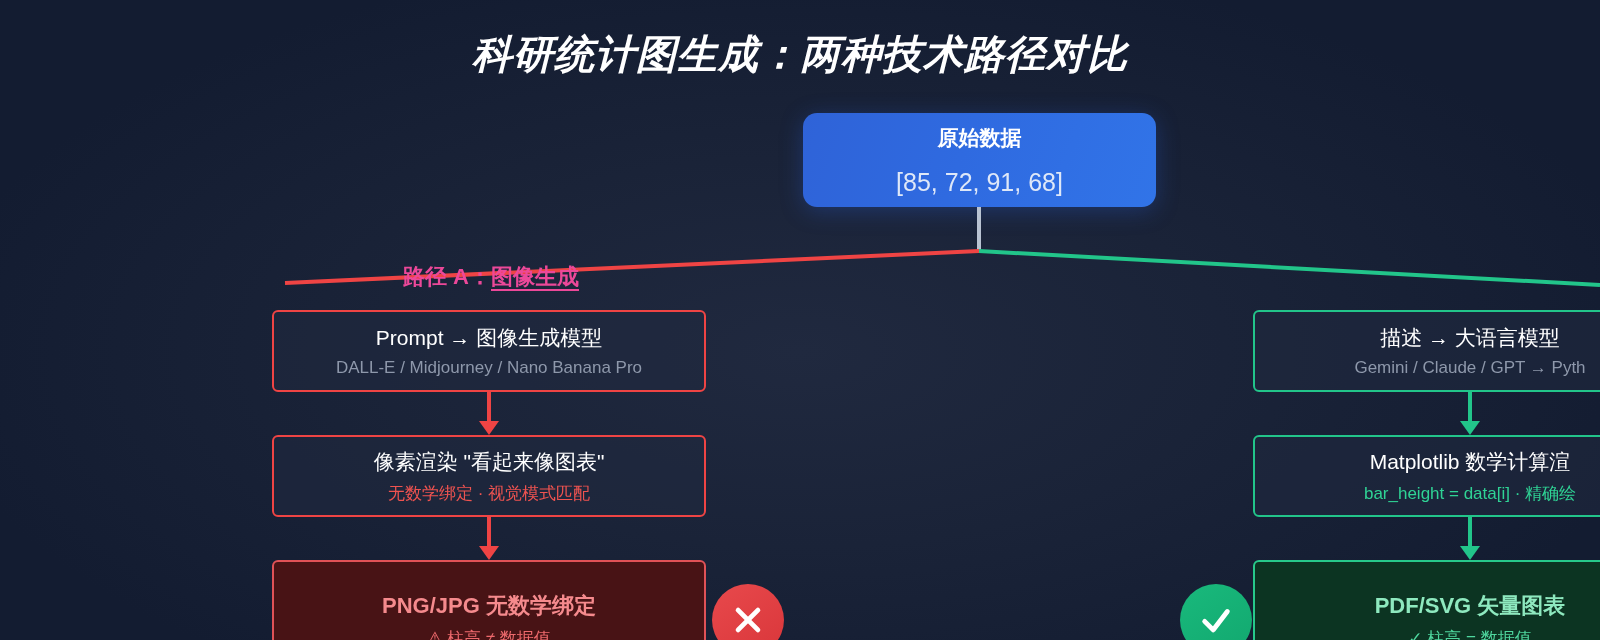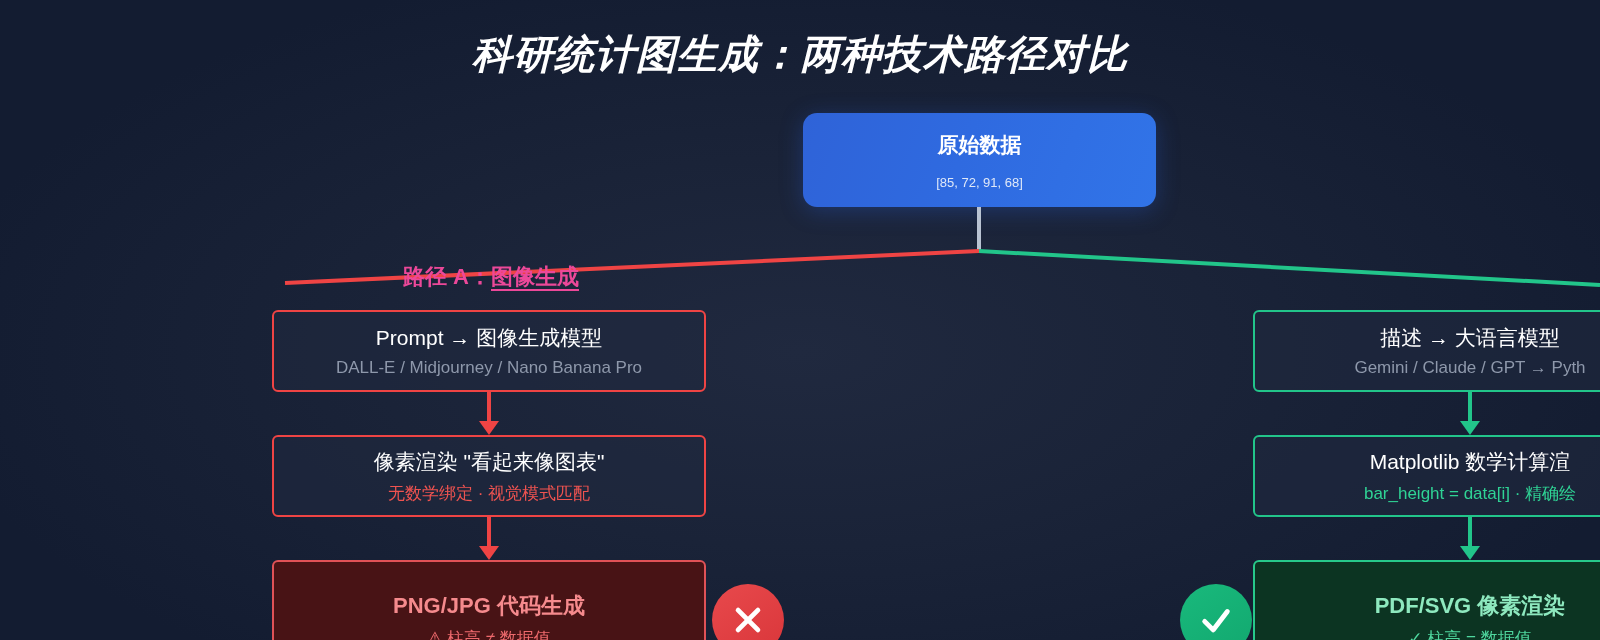--- a/index.html
+++ b/index.html
@@ -28,21 +28,21 @@
   
   .root-node {
     position:absolute; left:803px; top:113px; width:353px; height:94px;
     border-radius:14px;
     background:linear-gradient(110deg,#2f63d8 0%,#2f6ae0 45%,#3174e8 100%);
     display:flex; flex-direction:column; align-items:center; justify-content:center;
     gap:16px;
     box-shadow:0 4px 22px rgba(40,90,200,.35);
   }
   .root-title { font-size:21px; font-weight:bold; color:#ffffff; }
-  .root-sub { font-size:13px; color:#dfe8f8; }
+  .root-sub { font-size:25px; color:#dfe8f8; }
 
   
   .stem {
     position:absolute; left:977px; top:207px; width:4px; height:44px;
     background:#b9c3d2;
   }
   svg.links { position:absolute; left:0; top:0; width:1600px; height:640px; pointer-events:none; }
 
   .path-label {
     position:absolute; font-size:22px; font-weight:bold; white-space:nowrap;
@@ -148,21 +148,21 @@
     <div class="t">像素渲染 "看起来像图表"</div>
     <div class="s sub-red">无数学绑定 · 视觉模式匹配</div>
   </div>
 
   <div class="arrow red" id="arrA2">
     <div class="shaft"></div>
       <div class="head"></div>
   </div>
 
   <div class="card redfill" id="a3">
-    <div class="t">PNG/JPG 代码生成</div>
+    <div class="t">PNG/JPG 无数学绑定</div>
     <div class="s">⚠ 柱高 ≠ 数据值</div>
   </div>
 
   <div class="card greenline" id="b1">
     <div class="t">描述 → 大语言模型</div>
     <div class="s sub-muted">Gemini / Claude / GPT → Pyth</div>
   </div>
 
   <div class="arrow green" id="arrB1">
     <div class="shaft"></div>
@@ -173,21 +173,21 @@
     <div class="t">Matplotlib 数学计算渲</div>
     <div class="s sub-green">bar_height = data[i] · 精确绘</div>
   </div>
 
   <div class="arrow green" id="arrB2">
     <div class="shaft"></div>
       <div class="head"></div>
   </div>
 
   <div class="card greenfill" id="b3">
-    <div class="t">PDF/SVG 像素渲染</div>
+    <div class="t">PDF/SVG 矢量图表</div>
     <div class="s">✓ 柱高 = 数据值</div>
   </div>
 
   <div class="badge" id="badge-x">
     <svg viewBox="0 0 24 24" fill="none" stroke="#ffffff" stroke-width="3.4" stroke-linecap="round">
       <line x1="5" y1="5" x2="19" y2="19"></line>
         <line x1="19" y1="5" x2="5" y2="19"></line>
     </svg>
   </div>
   <div class="badge" id="badge-v">

